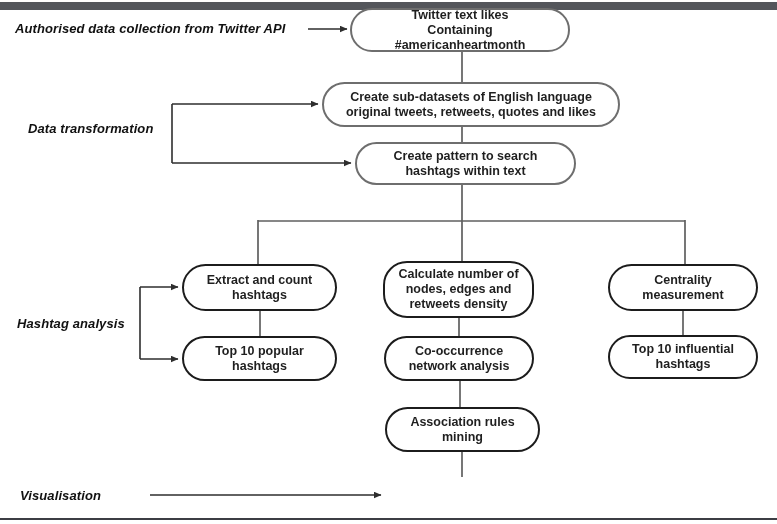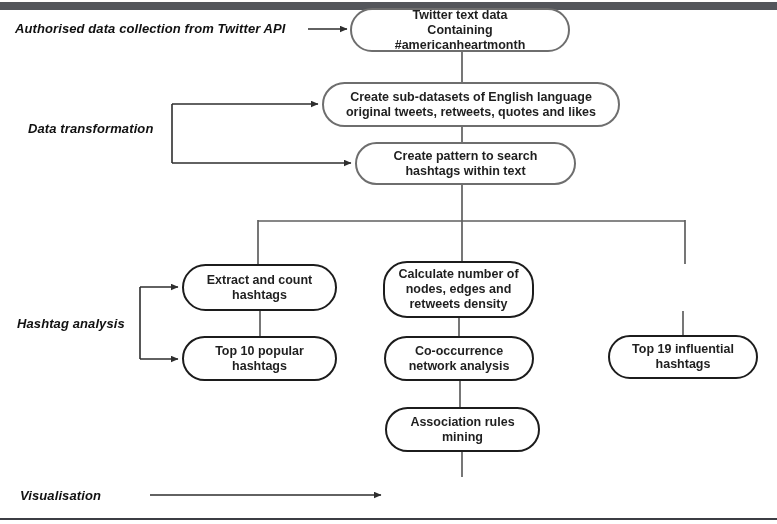--- a/index.html
+++ b/index.html
@@ -75,21 +75,21 @@
       <line x1="150" y1="495" x2="381" y2="495" marker-end="url(#ah)"></line>
     </g>
   </svg>
 
   <div class="side-label" style="left:15px;top:21px">Authorised data collection from Twitter API</div>
   <div class="side-label" style="left:28px;top:121px">Data transformation</div>
   <div class="side-label" style="left:17px;top:316px">Hashtag analysis</div>
   <div class="side-label" style="left:20px;top:488px">Visualisation</div>
 
   <div class="node light" style="left:350px;top:8px;width:220px;height:44px">
-    <span class="node-label">Twitter text data
+    <span class="node-label">Twitter text likes
 Containing
 #americanheartmonth</span>
   </div>
 
   <div class="node light" style="left:355px;top:142px;width:221px;height:43px">
     <span class="node-label">Create pattern to search
 hashtags within text</span>
   </div>
 
   <div class="node light" style="left:322px;top:82px;width:298px;height:45px">
@@ -101,33 +101,37 @@
     <span class="node-label">Extract and count
 hashtags</span>
   </div>
 
   <div class="node dark" style="left:383px;top:261px;width:151px;height:57px">
     <span class="node-label">Calculate number of
 nodes, edges and
 retweets density</span>
   </div>
 
+  <div class="node dark" style="left:608px;top:264px;width:150px;height:47px">
+    <span class="node-label">Centrality
+measurement</span>
+  </div>
 
   <div class="node dark" style="left:182px;top:336px;width:155px;height:45px">
     <span class="node-label">Top 10 popular
 hashtags</span>
   </div>
 
   <div class="node dark" style="left:384px;top:336px;width:150px;height:45px">
     <span class="node-label">Co-occurrence
 network analysis</span>
   </div>
 
   <div class="node dark" style="left:608px;top:335px;width:150px;height:44px">
-    <span class="node-label">Top 19 influential
+    <span class="node-label">Top 10 influential
 hashtags</span>
   </div>
 
   <div class="node dark" style="left:385px;top:407px;width:155px;height:45px">
     <span class="node-label">Association rules
 mining</span>
   </div>
 
 
 </div>

